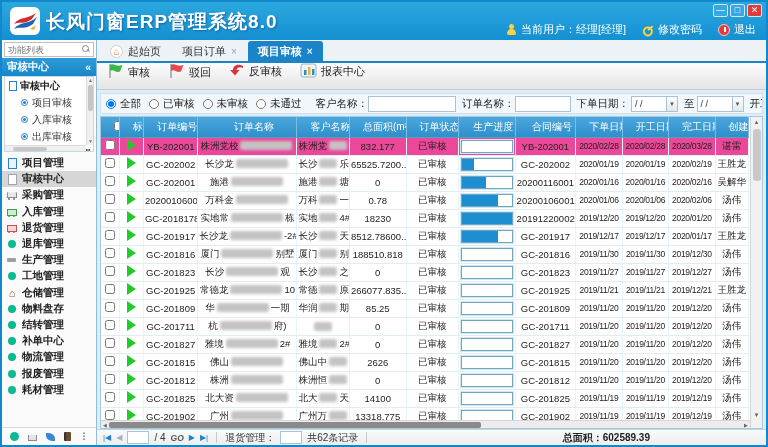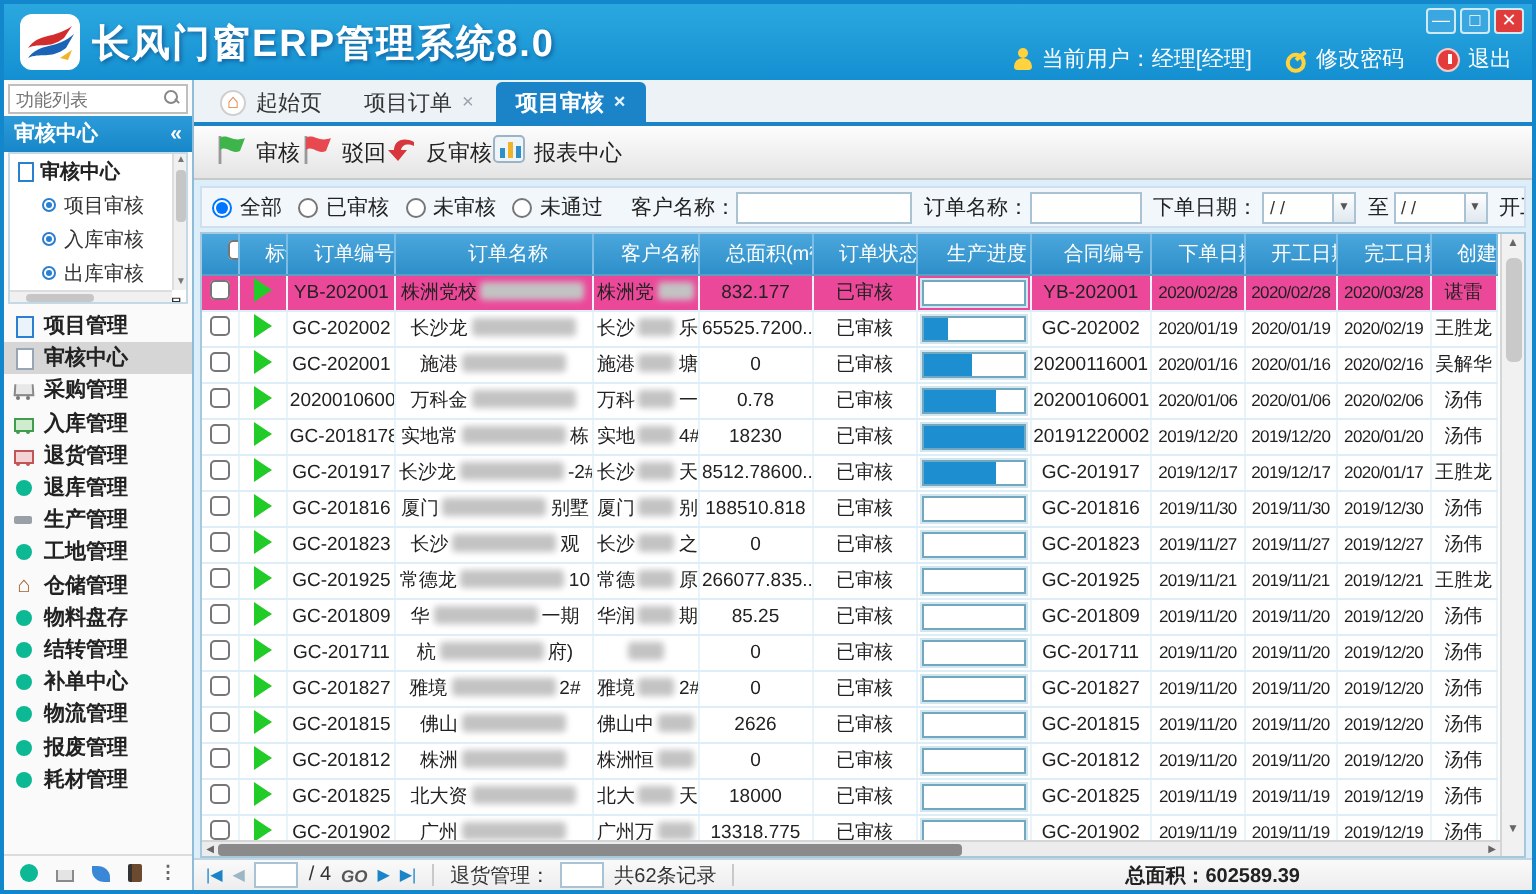--- a/index.html
+++ b/index.html
@@ -74,21 +74,21 @@
   .fi.more { color:#666; font-size:9px; line-height:9px; font-weight:bold; width:auto; }
 
   
   .main { flex:1; min-width:0; display:flex; flex-direction:column; background:#dceefa; }
   .tabbar { height:23px; background:#edf2f6; display:flex; align-items:flex-end; padding-left:3px; gap:1px; border-bottom:2px solid #1b84c9; }
   .tab { display:flex; align-items:center; gap:5px; height:20px; padding:0 10px; font-size:11px; color:#333; border-radius:3px 3px 0 0; cursor:default; }
   .tab .x { color:#98a2ab; font-size:10px; }
   .tab.active { background:#1b84c9; color:#fff; font-weight:bold; }
   .tab.active .x { color:#e6f2fa; }
   .ic-home { width:13px; height:13px; border-radius:50%; background:#fff; border:1px solid #cfcfcf; color:#e07b39; font-size:10px; line-height:12px; text-align:center; }
-  .toolbar { height:27px; background:linear-gradient(#fdfdfd,#e4e4e4); border-bottom:1px solid #c9c9c9; display:flex; align-items:center; padding-left:10px; }
+  .toolbar { height:27px; background:linear-gradient(#fdfdfd,#e4e4e4); border-bottom:1px solid #c9c9c9; display:flex; align-items:flex-start; padding-left:10px; gap:18px; }
   .tbtn { display:flex; align-items:center; gap:4px; font-size:11px; color:#222; cursor:default; }
   .filterbar { margin:3px 3px 2px 3px; height:21px; background:#f2f7fb; border:1px solid #cfe0ec; display:flex; align-items:center; font-size:10.5px; color:#222; padding:0 5px; white-space:nowrap; overflow:hidden; }
   .filterbar label.radio { display:flex; align-items:center; gap:4px; margin-right:8px; }
   .filterbar input[type=radio] { width:10px; height:10px; margin:0; }
   .fl { margin-left:6px; }
   .ftext { height:16px; border:1px solid #a9c3d4; background:#fff; width:88px; font-size:10px; padding:0 2px; font-family:inherit; }
   .fdate { display:flex; align-items:center; height:16px; border:1px solid #a9c3d4; background:#fff; margin-left:2px; }
   .fdate .dval { width:34px; font-size:9px; color:#333; padding-left:3px; }
   .fdate .dd { width:11px; height:100%; border-left:1px solid #a9c3d4; background:linear-gradient(#fefefe,#dfe8ef); font-size:6px; color:#555; text-align:center; line-height:14px; }
 
@@ -637,21 +637,21 @@
                 <td class="dt">2019/11/20</td>
                 <td class="dt">2019/12/20</td>
                 <td>汤伟</td>
               </tr>
               <tr>
                 <td><input type="checkbox" style=""></td>
                 <td><span class="tri"></span></td>
                 <td>GC-201825</td>
                 <td><span>北大资</span><span class="blur nb"></span></td>
                 <td><span>北大</span><span class="blur cb"></span><span>天..</span></td>
-                <td>18000</td>
+                <td>14100</td>
                 <td>已审核</td>
                 <td>
                   <div class="pwrap">
                     <div class="pfill" style="width: 0%;"></div>
                   </div>
                 </td>
                 <td>GC-201825</td>
                 <td class="dt">2019/11/19</td>
                 <td class="dt">2019/11/19</td>
                 <td class="dt">2019/12/19</td>

